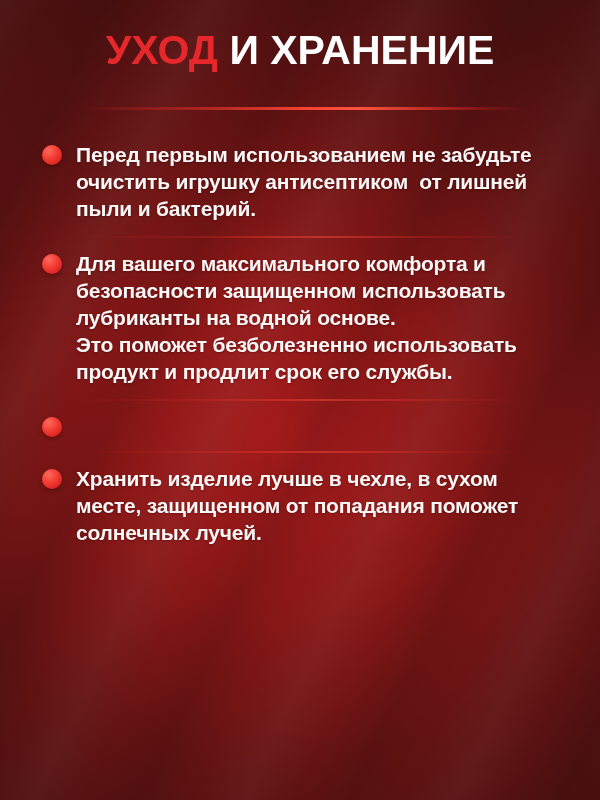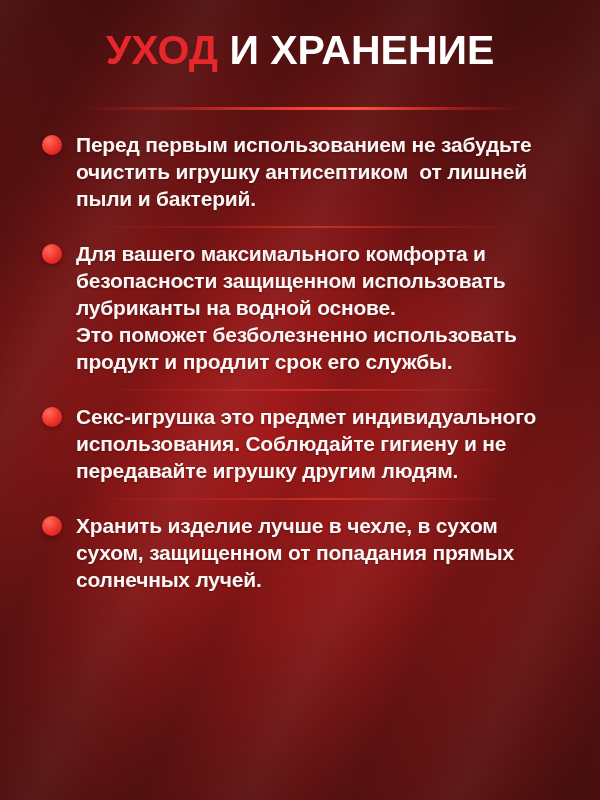--- a/index.html
+++ b/index.html
@@ -30,21 +30,21 @@
   .title-red { color: #e6282c; }
   .title-white { color: #ffffff; }
   .divider {
     position: absolute; top: 107px; left: 78px; width: 444px; height: 3px;
     border-radius: 2px; filter: blur(0.4px);
     background: linear-gradient(90deg,
       rgba(255,59,48,0) 0%, rgba(225,40,35,0.45) 22%,
       rgba(255,70,55,0.95) 52%, rgba(255,84,62,1) 63%,
       rgba(225,40,35,0.5) 85%, rgba(255,59,48,0) 100%);
   }
-  .list { position: absolute; top: 131px; left: 42px; width: 546px; }
+  .list { position: absolute; top: 141px; left: 42px; width: 546px; }
   .item {
     display: flex; align-items: flex-start; gap: 14px;
     margin-bottom: 28px; position: relative;
   }
   .item:last-child { margin-bottom: 0; }
   .item:not(:last-child)::after {
     content: ""; position: absolute; left: 38px; right: 70px;
     bottom: -16px; height: 2px; border-radius: 1px;
     background: linear-gradient(90deg,
       rgba(255,60,45,0) 0%, rgba(235,45,35,0.26) 30%,
@@ -86,24 +86,21 @@
     <div class="item">
       <span class="bullet"></span>
       <span class="item-text">Для вашего максимального комфорта и
 безопасности защищенном использовать
 лубриканты на водной основе.
 Это поможет безболезненно использовать
 продукт и продлит срок его службы.</span>
     </div>
     <div class="item">
       <span class="bullet"></span>
-      <span class="item-text">Секс-игрушка это предмет индивидуального
-использования. Соблюдайте гигиену и не
-передавайте игрушку другим людям.</span>
     </div>
     <div class="item">
       <span class="bullet"></span>
       <span class="item-text">Хранить изделие лучше в чехле, в сухом
-сухом, защищенном от попадания прямых
+месте, защищенном от попадания поможет
 солнечных лучей.</span>
     </div>
   </div>
 </div>
 
 </body></html>

